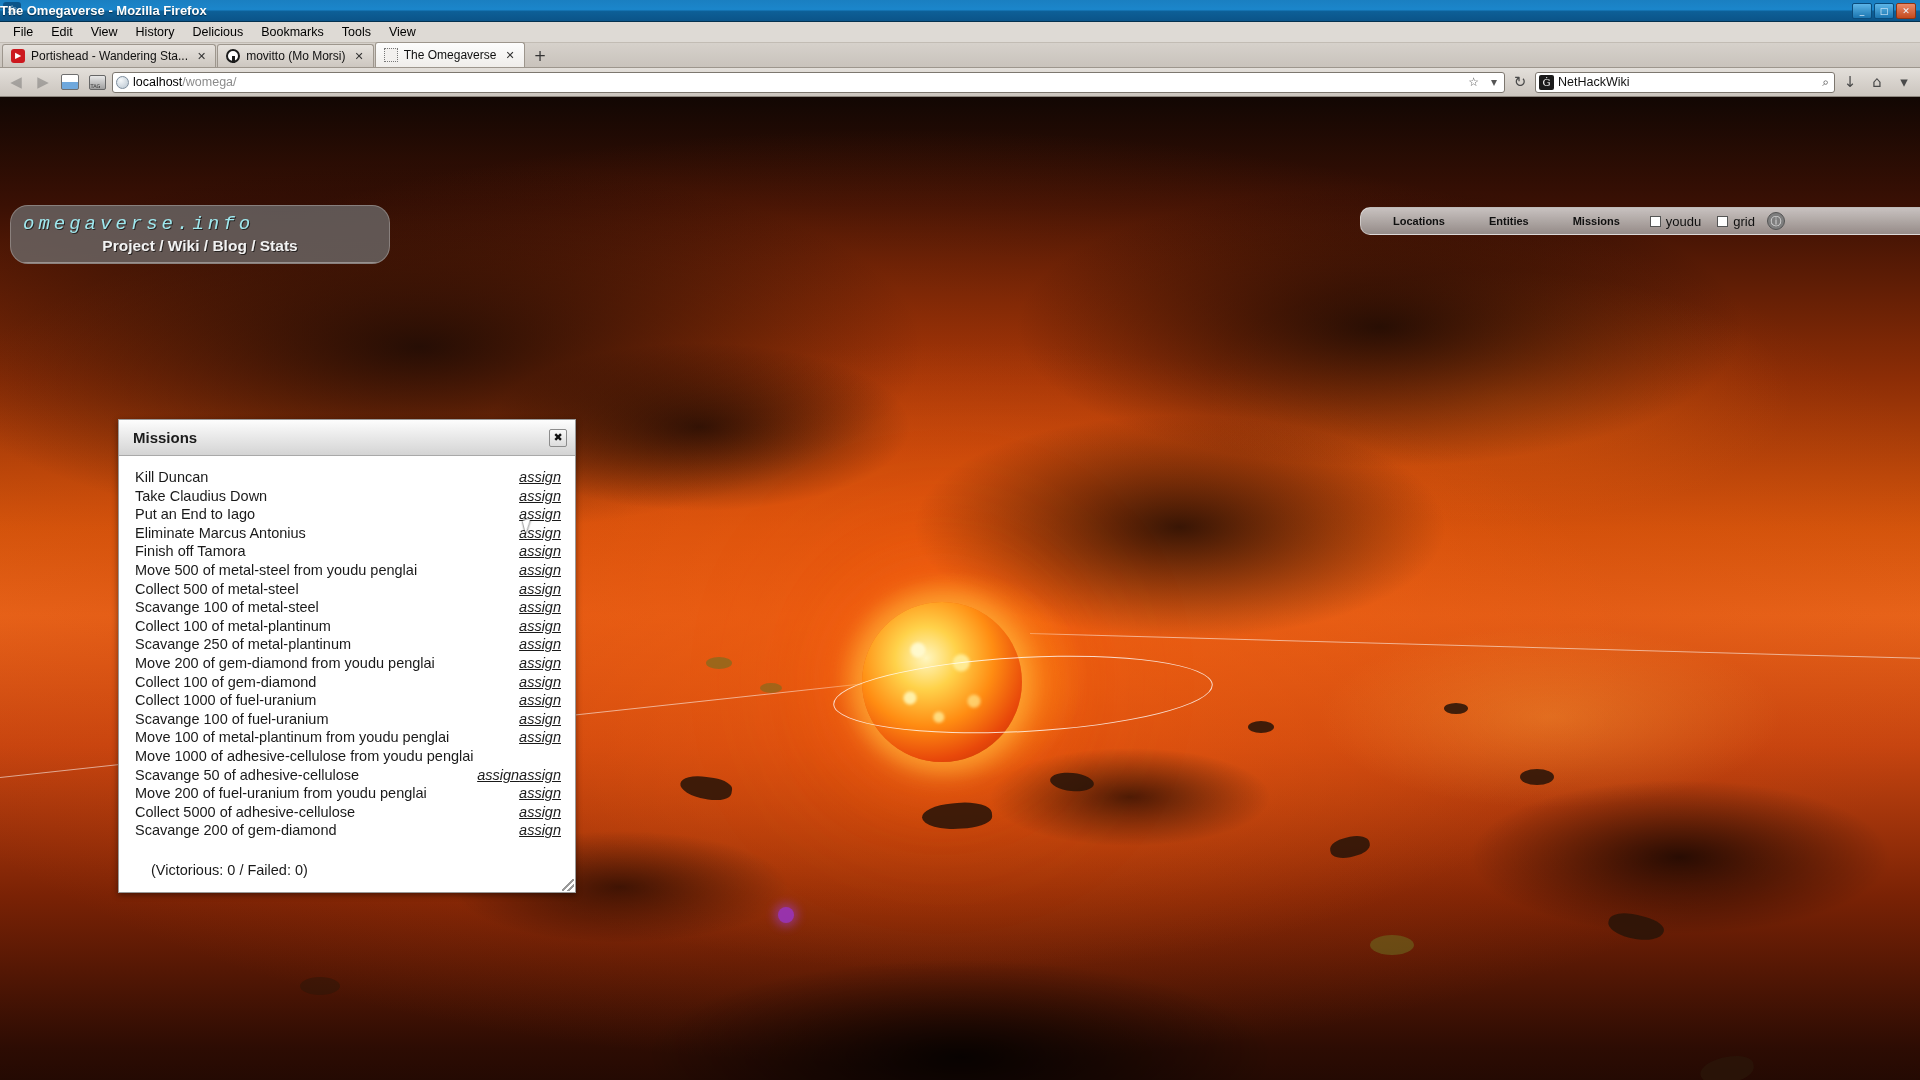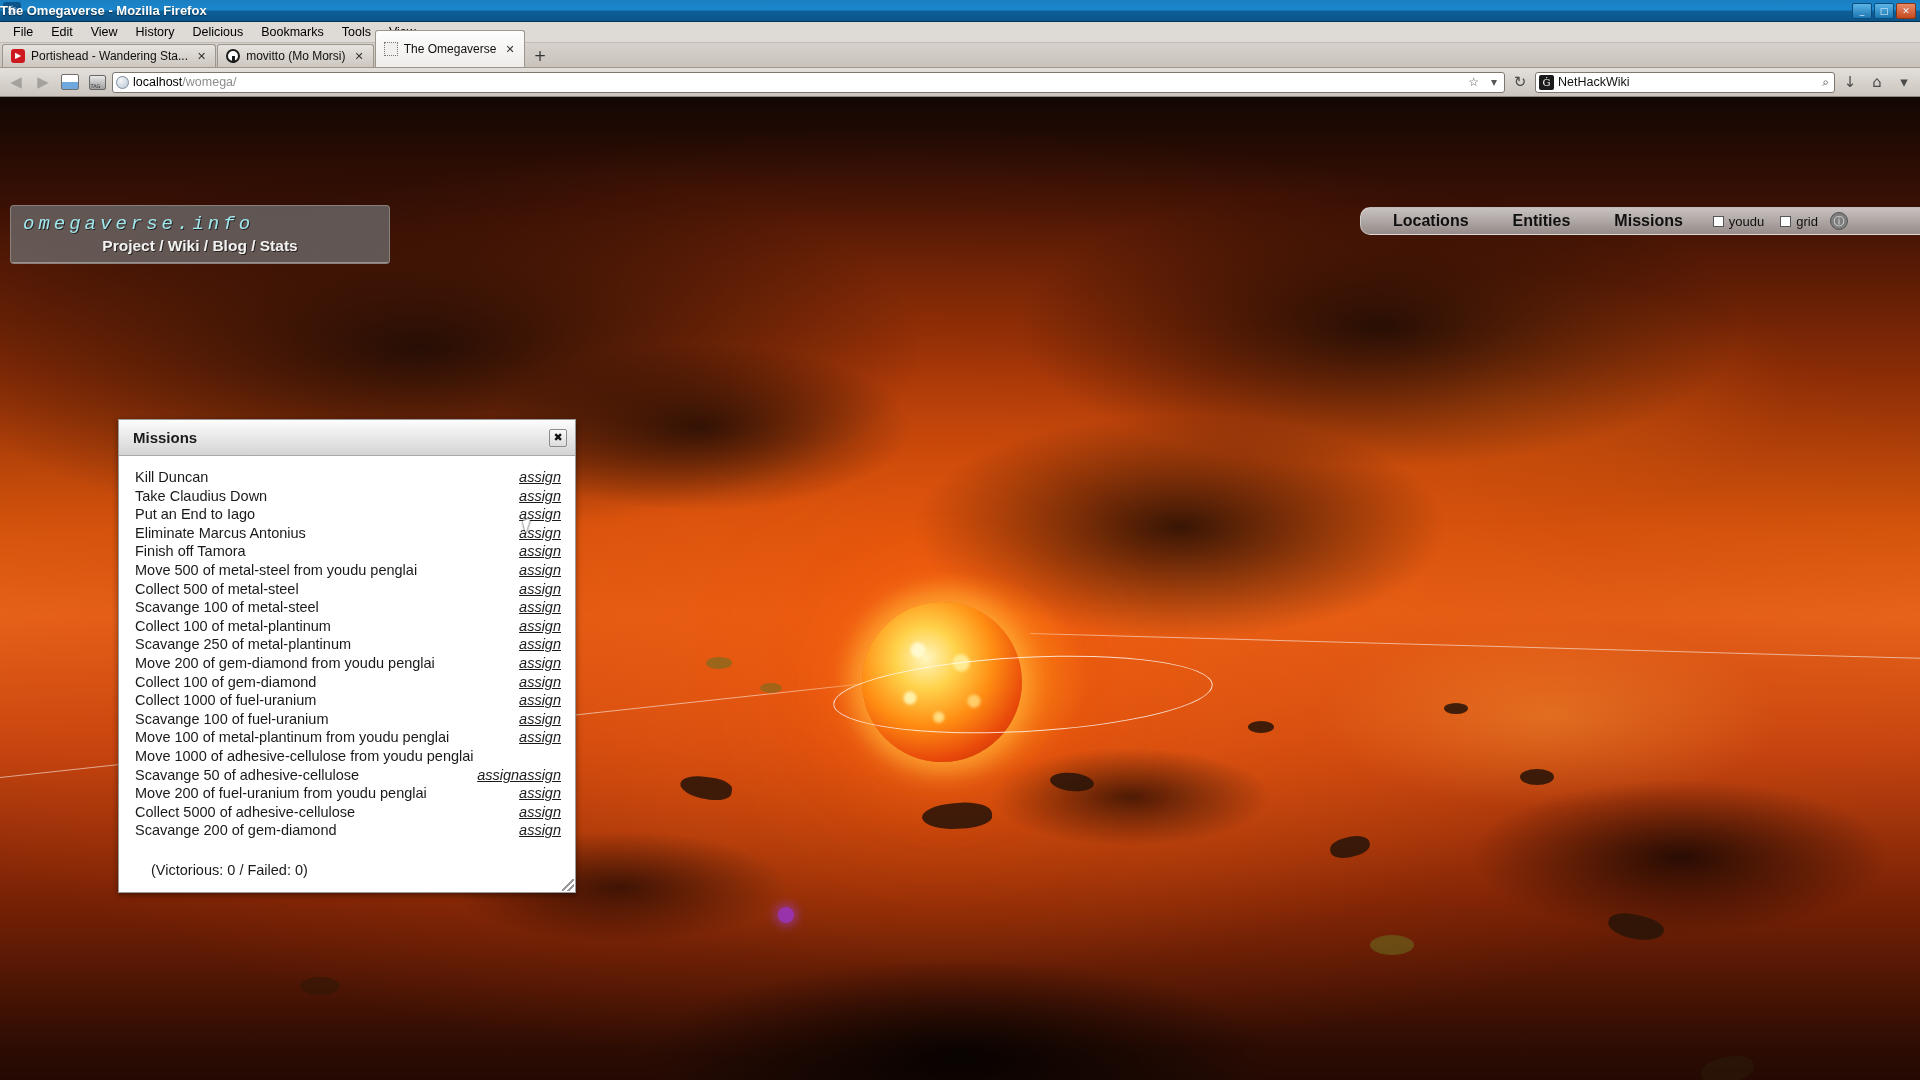--- a/index.html
+++ b/index.html
@@ -70,21 +70,21 @@
     font-size: 12px; color: #101010;
     background: linear-gradient(to bottom,#e6e2dd,#cdc7c0);
     border: 1px solid #9d968d;
     border-bottom: none;
     border-radius: 3px 3px 0 0;
     margin-right: 1px;
     max-width: 230px;
   }
   .tab.active {
     background: linear-gradient(to bottom,#fdfdfd,#efedea);
-    height: 37px;
+    height: 25px;
     margin-top: 44px;
   }
   .tab-favicon { width: 14px; height: 14px; flex: 0 0 14px; position: relative; }
   .fav-youtube {
     background: #cc181e; border-radius: 3px;
     display:flex;align-items:center;justify-content:center;
     color:#fff; font-size:8px; line-height:1;
   }
   .fav-github {
     background: #fff; border-radius: 50%;
@@ -243,21 +243,21 @@
   }
   .rock.lit { background: #6b6f21; }
 
   
   #logo-panel {
     position: absolute;
     left: 10px; top: 108px;
     width: 380px;
     background: rgba(110,110,110,.74);
     border: 1px solid rgba(255,255,255,.25);
-    border-radius: 4px;
+    border-radius: 18px;
     overflow: hidden;
   }
   #logo-title {
     font-family: "Liberation Mono", monospace;
     font-style: italic;
     letter-spacing: 4px;
     color: #9fe8ee;
     font-size: 19px;
     padding: 7px 12px 2px 12px;
     text-shadow: 1px 1px 0 rgba(0,0,0,.6);
@@ -280,21 +280,21 @@
     width: 560px; height: 28px;
     display: flex; align-items: center;
     gap: 0;
     background: linear-gradient(to bottom, rgba(225,225,225,.85), rgba(170,170,170,.8));
     border-radius: 10px 0 0 10px;
     border: 1px solid rgba(255,255,255,.4);
     border-right: none;
     padding-left: 10px;
   }
   .topnav-item {
-    font-size: 16px; font-weight: bold; color: #101010;
+    font-size: 11px; font-weight: bold; color: #101010;
     padding: 0 22px;
   }
   .topnav-check {
     display: flex; align-items: center; gap: 5px;
     font-size: 13px; color: #101010;
     padding: 0 8px;
   }
   .cbox { width: 11px; height: 11px; background:#fff; border: 1px solid #555; }
   #topnav-badge {
     width: 18px; height: 18px; border-radius: 50%;

